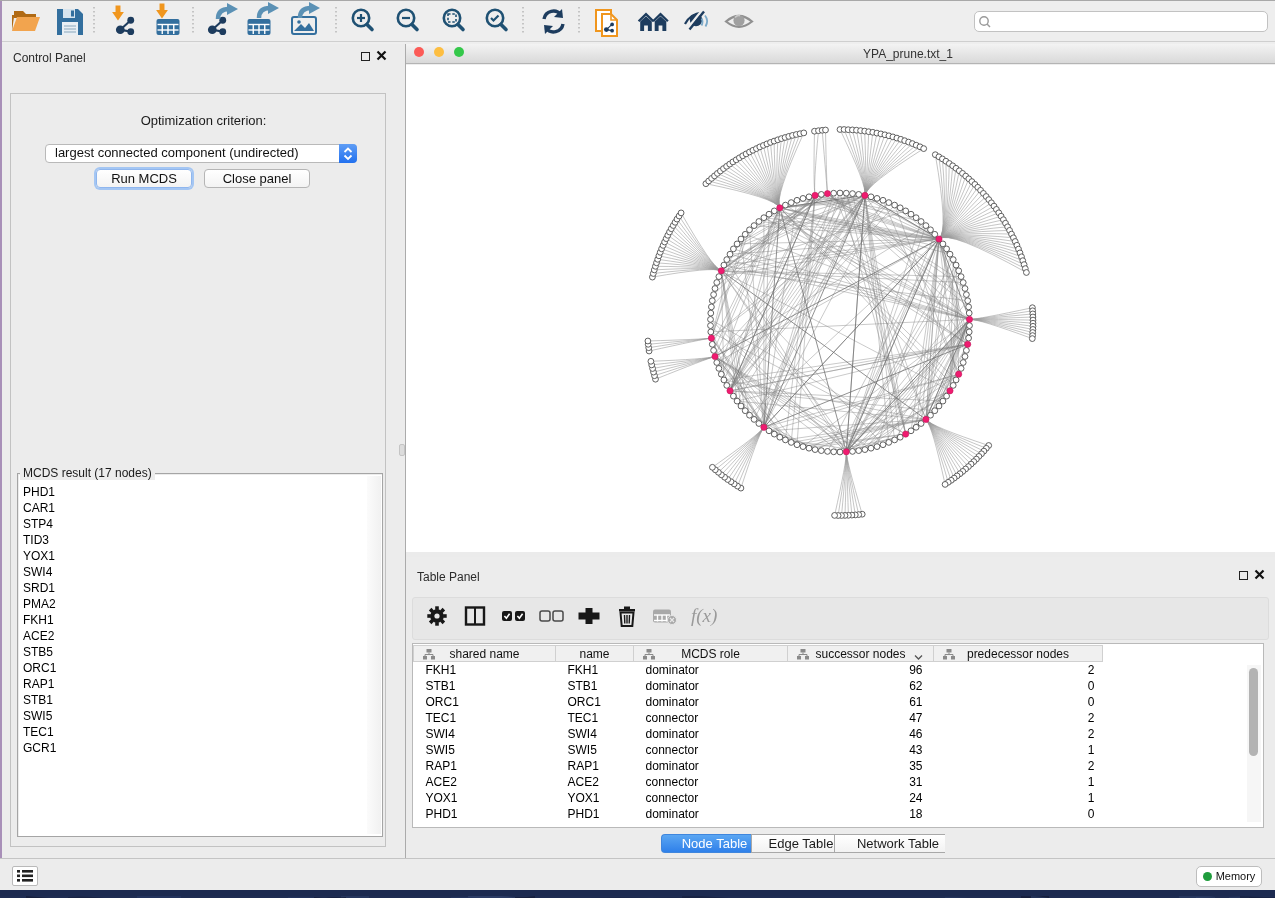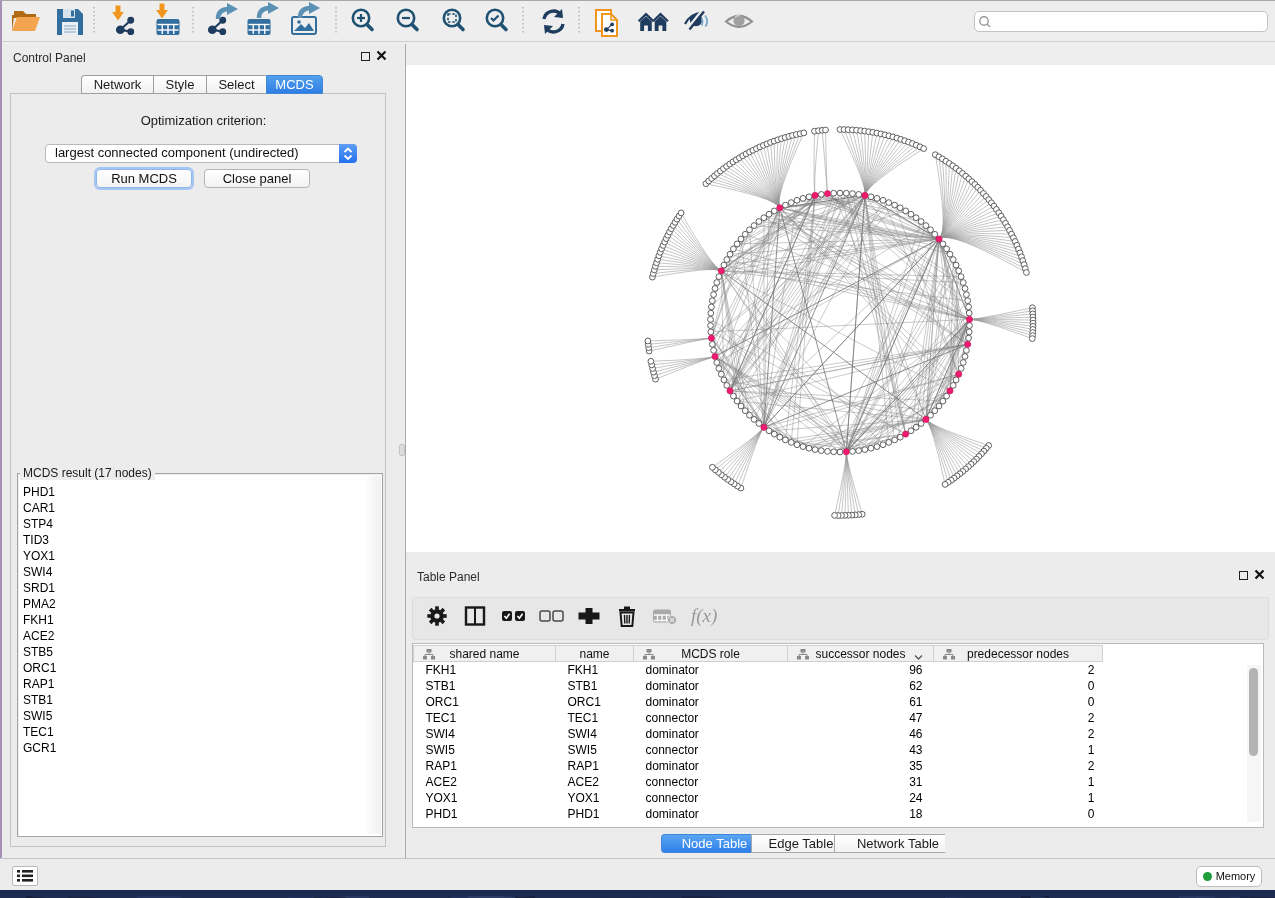--- a/index.html
+++ b/index.html
@@ -224,43 +224,43 @@
       </svg></div>
 </div>
 
 <div class="cpanel">
   <div class="cp-title">Control Panel</div>
   <div class="wbtn-min" style="left:359px;top:8px;"></div>
   <div class="wbtn-x" style="left:374px;top:6px;"><svg width="11" height="11">
         <path d="M1.5 1.5 L9.5 9.5 M9.5 1.5 L1.5 9.5" stroke="#111" stroke-width="2.2"></path>
       </svg></div>
   <div class="cp-box"></div>
-  <div class="tabs">
-    <div class="tab first" style="width:72px;">Network</div>
-    <div class="tab" style="width:53px;">Style</div>
-    <div class="tab" style="width:60px;">Select</div>
-    <div class="tab sel last" style="width:57px;">MCDS</div>
-  </div>
   <div class="opt-label">Optimization criterion:</div>
   <div class="dropdown">largest connected component (undirected)
     <div class="dd-step"><svg width="18" height="19">
           <path d="M5.5 8 L9 4.5 L12.5 8 M5.5 11.5 L9 15 L12.5 11.5" stroke="#fff" stroke-width="1.8" fill="none"></path>
         </svg></div>
   </div>
   <div class="btn" style="left:94px;top:125px;width:96px;box-shadow:0 0 0 2px #a4c6f3; border-color:#8fb6ee;">Run MCDS</div>
   <div class="btn" style="left:202px;top:125px;width:106px;">Close panel</div>
   <div class="fieldset">
     <div class="fs-list">PHD1<br>CAR1<br>STP4<br>TID3<br>YOX1<br>SWI4<br>SRD1<br>PMA2<br>FKH1<br>ACE2<br>STB5<br>ORC1<br>RAP1<br>STB1<br>SWI5<br>TEC1<br>GCR1<div class="fs-scroll"></div></div>
     <div class="fs-legend">MCDS result (17 nodes)</div>
   </div>
 </div>
 <div class="vdivider"></div>
 <div style="position:absolute;left:399px;top:444px;width:6px;height:12px;background:#dcdcdc;border:1px solid #c4c4c4;border-radius:2px;"></div>
 
 <div class="netwin">
+  <div class="net-titlebar">
+    <div class="tl" style="left:8px;background:#fc5b57;"></div>
+    <div class="tl" style="left:28px;background:#fdbe41;"></div>
+    <div class="tl" style="left:48px;background:#34c84a;"></div>
+    <div class="net-title">YPA_prune.txt_1</div>
+  </div>
   <div class="net-canvas">
       <svg width="869" height="487" viewBox="406 65 869 487" style="position:absolute;left:0;top:0;">
         <path d="M939.0 239.0L809.0 196.8M939.0 239.0L815.1 195.4M939.0 239.0L821.3 194.4M939.0 239.0L968.6 338.1M939.0 239.0L749.5 415.2M939.0 239.0L967.7 344.3M939.0 239.0L966.4 350.4M939.0 239.0L965.0 356.5M939.0 239.0L956.1 379.9M939.0 239.0L716.8 362.5M939.0 239.0L840.0 193.0M939.0 239.0L858.7 194.4M939.0 239.0L925.9 419.4M939.0 239.0L864.9 195.4M939.0 239.0L921.1 423.5M939.0 239.0L916.1 427.3M939.0 239.0L911.0 430.8M939.0 239.0L888.8 202.6M939.0 239.0L718.9 276.6M939.0 239.0L877.0 446.6M939.0 239.0L721.3 270.8M939.0 239.0L723.9 265.1M939.0 239.0L730.0 254.2M939.0 239.0L737.1 243.9M939.0 239.0L840.0 452.0M939.0 239.0L827.5 451.4M939.0 239.0L754.1 225.6M939.0 239.0L758.9 221.5M939.0 239.0L763.9 217.7M939.0 239.0L769.0 214.2M939.0 239.0L963.2 282.5M939.0 239.0L774.3 210.9M939.0 239.0L803.0 198.4M939.0 239.0L763.9 427.3M969.5 319.4L961.1 368.4M969.5 319.4L942.9 401.1M969.5 319.4L939.0 406.0M969.5 319.4L934.8 410.7M969.5 319.4L930.5 415.2M969.5 319.4L710.8 331.9M969.5 319.4L916.1 427.3M969.5 319.4L911.0 430.8M969.5 319.4L894.6 439.9M969.5 319.4L883.0 444.7M969.5 319.4L871.0 448.2M969.5 319.4L723.9 265.1M969.5 319.4L864.9 449.6M969.5 319.4L726.8 259.6M969.5 319.4L858.7 450.6M969.5 319.4L730.0 254.2M969.5 319.4L852.5 451.4M969.5 319.4L733.4 248.9M969.5 319.4L745.2 234.3M969.5 319.4L803.0 446.6M969.5 319.4L763.9 217.7M969.5 319.4L769.0 214.2M969.5 319.4L774.3 210.9M969.5 319.4L785.4 205.1M864.9 195.4L758.9 423.5M864.9 195.4L754.1 419.4M864.9 195.4L967.7 344.3M864.9 195.4L737.1 401.1M864.9 195.4L733.4 396.1M864.9 195.4L730.0 390.8M864.9 195.4L726.8 385.4M864.9 195.4L718.9 368.4M864.9 195.4L716.8 362.5M864.9 195.4L715.0 356.5M864.9 195.4L905.7 434.1M864.9 195.4L900.2 437.2M864.9 195.4L894.6 439.9M864.9 195.4L888.8 442.4M864.9 195.4L723.9 265.1M864.9 195.4L726.8 259.6M864.9 195.4L733.4 248.9M864.9 195.4L846.3 451.8M864.9 195.4L749.5 229.8M864.9 195.4L791.2 202.6M779.8 207.8L718.9 368.4M779.8 207.8L950.0 254.2M779.8 207.8L883.0 200.3M779.8 207.8L715.0 356.5M779.8 207.8L713.6 350.4M779.8 207.8L712.3 344.3M779.8 207.8L864.9 195.4M779.8 207.8L730.0 254.2M779.8 207.8L871.0 196.8M779.8 207.8L730.0 390.8M779.8 207.8L877.0 198.4M779.8 207.8L939.0 239.0M779.8 207.8L956.1 379.9M779.8 207.8L942.9 243.9M779.8 207.8L953.2 385.4M779.8 207.8L946.6 248.9M779.8 207.8L950.0 390.8M721.3 270.8L905.7 210.9M721.3 270.8L883.0 444.7M721.3 270.8L749.5 415.2M721.3 270.8L827.5 193.6M721.3 270.8L745.2 410.7M721.3 270.8L821.3 194.4M721.3 270.8L741.0 406.0M721.3 270.8L961.1 276.6M721.3 270.8L737.1 401.1M721.3 270.8L963.2 282.5M721.3 270.8L967.7 300.7M721.3 270.8L852.5 451.4M721.3 270.8L846.3 451.8M721.3 270.8L723.9 379.9M925.9 419.4L950.0 254.2M925.9 419.4L956.1 265.1M925.9 419.4L846.3 193.2M925.9 419.4L803.0 446.6M925.9 419.4L833.7 193.2M925.9 419.4L797.0 444.7M925.9 419.4L737.1 401.1M925.9 419.4L791.2 442.4M925.9 419.4L785.4 439.9M925.9 419.4L939.0 239.0M925.9 419.4L723.9 379.9M925.9 419.4L769.0 430.8M925.9 419.4L946.6 248.9M925.9 419.4L969.5 319.4M763.9 427.3L749.5 229.8M763.9 427.3L821.3 450.6M763.9 427.3L840.0 193.0M763.9 427.3L713.6 350.4M763.9 427.3L846.3 193.2M763.9 427.3L763.9 217.7M763.9 427.3L833.7 193.2M763.9 427.3L712.3 344.3M763.9 427.3L797.0 200.3M763.9 427.3L769.0 214.2M763.9 427.3L710.8 331.9M763.9 427.3L883.0 200.3M763.9 427.3L741.0 239.0M846.3 451.8L969.5 325.6M846.3 451.8L946.6 396.1M846.3 451.8L953.2 259.6M846.3 451.8L956.1 265.1M846.3 451.8L958.7 270.8M846.3 451.8L921.1 221.5M846.3 451.8L925.9 225.6M846.3 451.8L726.8 259.6M846.3 451.8L710.5 325.6M846.3 451.8L710.5 319.4M846.3 451.8L934.8 234.3M846.3 451.8L967.7 300.7M846.3 451.8L939.0 239.0M846.3 451.8L905.7 434.1M846.3 451.8L969.2 313.1M846.3 451.8L969.5 319.4M815.1 195.4L713.6 294.6M815.1 195.4L715.0 288.5M815.1 195.4L911.0 214.2M815.1 195.4L721.3 270.8M815.1 195.4L797.0 444.7M815.1 195.4L921.1 221.5M815.1 195.4L791.2 442.4M815.1 195.4L785.4 439.9M815.1 195.4L730.0 390.8M815.1 195.4L723.9 379.9M815.1 195.4L711.4 306.9M815.1 195.4L721.3 374.2M827.5 193.6L718.9 276.6M827.5 193.6L721.3 270.8M827.5 193.6L963.2 282.5M827.5 193.6L965.0 288.5M827.5 193.6L733.4 248.9M827.5 193.6L967.7 300.7M827.5 193.6L737.1 243.9M827.5 193.6L968.6 306.9M827.5 193.6L969.5 319.4M711.4 338.1L749.5 229.8M711.4 338.1L797.0 444.7M711.4 338.1L785.4 439.9M711.4 338.1L733.4 248.9M711.4 338.1L877.0 198.4M711.4 338.1L888.8 202.6M711.4 338.1L745.2 234.3M715.0 356.5L871.0 448.2M715.0 356.5L864.9 449.6M715.0 356.5L791.2 442.4M715.0 356.5L925.9 225.6M715.0 356.5L858.7 450.6M715.0 356.5L785.4 439.9M715.0 356.5L852.5 451.4M715.0 356.5L840.0 452.0M715.0 356.5L769.0 430.8M967.7 344.3L763.9 217.7M967.7 344.3L934.8 410.7M967.7 344.3L737.1 401.1M967.7 344.3L774.3 210.9M967.7 344.3L779.8 207.8M967.7 344.3L921.1 423.5M967.7 344.3L730.0 390.8M967.7 344.3L726.8 385.4M967.7 344.3L723.9 379.9M958.7 374.2L956.1 265.1M958.7 374.2L809.0 448.2M958.7 374.2L846.3 451.8M958.7 374.2L883.0 200.3M958.7 374.2L769.0 430.8M958.7 374.2L763.9 427.3M958.7 374.2L894.6 205.1M950.0 390.8L953.2 259.6M950.0 390.8L815.1 449.6M950.0 390.8L958.7 270.8M950.0 390.8L721.3 270.8M950.0 390.8L961.1 276.6M950.0 390.8L864.9 449.6M950.0 390.8L858.7 450.6M730.0 390.8L942.9 401.1M730.0 390.8L840.0 193.0M730.0 390.8L846.3 193.2M730.0 390.8L934.8 410.7M730.0 390.8L967.7 344.3M730.0 390.8L852.5 193.6M730.0 390.8L833.7 193.2M730.0 390.8L785.4 205.1M730.0 390.8L888.8 202.6M730.0 390.8L894.6 205.1M905.7 434.1L840.0 193.0M905.7 434.1L809.0 448.2M905.7 434.1L846.3 193.2M905.7 434.1L803.0 446.6M905.7 434.1L852.5 193.6M905.7 434.1L710.8 331.9M905.7 434.1L710.5 319.4M733.4 396.1L769.0 430.8M713.6 294.6L723.9 265.1M733.4 396.1L721.3 374.2M939.0 406.0L905.7 434.1M758.9 423.5L809.0 448.2M741.0 406.0L715.0 356.5M815.1 449.6L749.5 415.2M900.2 437.2L827.5 451.4M718.9 368.4L710.5 319.4M730.0 390.8L779.8 437.2M797.0 444.7L763.9 427.3M925.9 419.4L963.2 362.5M741.0 406.0L785.4 439.9M858.7 450.6L785.4 439.9M921.1 423.5L900.2 437.2M858.7 450.6L833.7 451.8" fill="none" stroke="#848484" stroke-opacity="0.6" stroke-width="0.72"></path>
         <path d="M939.0 239.0L969.5 319.4M939.0 239.0L864.9 195.4M864.9 195.4L779.8 207.8M969.5 319.4L925.9 419.4M939.0 239.0L763.9 427.3M864.9 195.4L846.3 451.8M779.8 207.8L846.3 451.8M969.5 319.4L846.3 451.8M939.0 239.0L846.3 451.8M721.3 270.8L925.9 419.4M779.8 207.8L763.9 427.3M815.1 195.4L730.0 390.8M967.7 344.3L763.9 427.3M939.0 239.0L715.0 356.5M864.9 195.4L763.9 427.3" fill="none" stroke="#6e6e6e" stroke-opacity="0.85" stroke-width="0.9"></path>
         <path d="M779.8 207.8Q774.4 197.5 705.9 183.7M779.8 207.8Q774.5 197.7 708.7 181.0M779.8 207.8Q774.6 198.0 711.6 178.4M779.8 207.8Q774.7 198.2 714.5 175.9M779.8 207.8Q774.9 198.4 717.4 173.4M779.8 207.8Q774.9 198.6 720.4 171.0M779.8 207.8Q775.0 198.7 723.5 168.6M779.8 207.8Q775.1 198.9 726.6 166.3M779.8 207.8Q775.2 199.0 729.7 164.1M779.8 207.8Q775.2 199.1 732.9 161.9M779.8 207.8Q775.3 199.2 736.2 159.8M779.8 207.8Q775.3 199.3 739.4 157.8M779.8 207.8Q775.4 199.3 742.7 155.8M779.8 207.8Q775.4 199.4 746.1 153.9M779.8 207.8Q775.4 199.4 749.5 152.0M779.8 207.8Q775.4 199.4 752.9 150.3M779.8 207.8Q775.4 199.4 756.4 148.6M779.8 207.8Q775.4 199.3 759.8 146.9M779.8 207.8Q775.3 199.3 763.4 145.4M779.8 207.8Q775.3 199.2 766.9 143.9M779.8 207.8Q775.2 199.1 770.5 142.4M779.8 207.8Q775.1 198.9 774.1 141.1M779.8 207.8Q775.1 198.8 777.8 139.8M779.8 207.8Q775.0 198.6 781.4 138.6M779.8 207.8Q774.9 198.5 785.1 137.5M779.8 207.8Q774.8 198.3 788.8 136.4M779.8 207.8Q774.7 198.1 792.5 135.4M779.8 207.8Q774.6 197.9 796.3 134.5M779.8 207.8Q774.5 197.6 800.1 133.7M779.8 207.8Q774.3 197.4 803.8 132.9M815.1 195.4Q813.3 186.0 814.5 131.2M815.1 195.4Q813.3 185.9 818.5 130.7M827.5 193.6Q826.6 184.1 822.2 130.3M827.5 193.6Q826.6 184.1 825.5 130.0M864.9 195.4Q866.9 185.0 840.0 129.5M864.9 195.4Q866.9 185.2 844.1 129.5M864.9 195.4Q866.8 185.4 848.2 129.7M864.9 195.4Q866.8 185.6 852.4 129.9M864.9 195.4Q866.8 185.7 856.5 130.2M864.9 195.4Q866.8 185.9 860.6 130.6M864.9 195.4Q866.7 185.9 864.7 131.1M864.9 195.4Q866.7 186.0 868.7 131.7M864.9 195.4Q866.7 186.1 872.8 132.3M864.9 195.4Q866.7 186.1 876.9 133.1M864.9 195.4Q866.7 186.1 880.9 133.9M864.9 195.4Q866.7 186.0 884.9 134.8M864.9 195.4Q866.7 186.0 888.9 135.8M864.9 195.4Q866.8 185.9 892.9 136.9M864.9 195.4Q866.8 185.7 896.9 138.1M864.9 195.4Q866.8 185.6 900.8 139.3M864.9 195.4Q866.8 185.4 904.7 140.7M864.9 195.4Q866.9 185.3 908.6 142.1M864.9 195.4Q866.9 185.1 912.4 143.6M864.9 195.4Q866.9 184.8 916.2 145.2M864.9 195.4Q867.0 184.6 920.0 146.8M864.9 195.4Q867.0 184.3 923.7 148.6M939.0 239.0Q948.7 230.8 935.3 154.7M939.0 239.0Q948.4 231.0 938.9 156.8M939.0 239.0Q948.2 231.2 942.4 158.9M939.0 239.0Q947.9 231.4 945.9 161.2M939.0 239.0Q947.7 231.6 949.3 163.5M939.0 239.0Q947.5 231.8 952.7 165.8M939.0 239.0Q947.3 232.0 956.0 168.3M939.0 239.0Q947.1 232.1 959.3 170.8M939.0 239.0Q947.0 232.3 962.5 173.4M939.0 239.0Q946.8 232.4 965.7 176.1M939.0 239.0Q946.7 232.5 968.8 178.8M939.0 239.0Q946.6 232.6 971.9 181.6M939.0 239.0Q946.5 232.7 974.9 184.4M939.0 239.0Q946.4 232.7 977.8 187.3M939.0 239.0Q946.3 232.8 980.6 190.3M939.0 239.0Q946.3 232.8 983.4 193.4M939.0 239.0Q946.3 232.8 986.2 196.5M939.0 239.0Q946.3 232.8 988.8 199.6M939.0 239.0Q946.3 232.8 991.4 202.8M939.0 239.0Q946.3 232.8 994.0 206.1M939.0 239.0Q946.4 232.7 996.4 209.4M939.0 239.0Q946.5 232.7 998.8 212.8M939.0 239.0Q946.6 232.6 1001.1 216.2M939.0 239.0Q946.7 232.5 1003.4 219.7M939.0 239.0Q946.8 232.4 1005.5 223.2M939.0 239.0Q947.0 232.3 1007.6 226.8M939.0 239.0Q947.1 232.1 1009.6 230.4M939.0 239.0Q947.3 232.0 1011.5 234.1M939.0 239.0Q947.5 231.8 1013.4 237.8M939.0 239.0Q947.7 231.6 1015.2 241.5M939.0 239.0Q947.9 231.4 1016.9 245.3M939.0 239.0Q948.2 231.2 1018.5 249.1M939.0 239.0Q948.4 231.0 1020.0 252.9M939.0 239.0Q948.7 230.8 1021.5 256.8M939.0 239.0Q948.9 230.6 1022.8 260.7M939.0 239.0Q949.2 230.4 1024.1 264.6M939.0 239.0Q949.4 230.2 1025.3 268.6M939.0 239.0Q949.7 229.9 1026.4 272.5M969.5 319.4Q979.1 319.1 1032.4 307.7M969.5 319.4Q979.0 319.1 1032.6 310.8M969.5 319.4Q979.0 319.1 1032.8 313.9M969.5 319.4Q979.0 319.1 1032.9 317.0M969.5 319.4Q979.0 319.1 1033.0 320.1M969.5 319.4Q979.0 319.1 1033.0 323.2M969.5 319.4Q979.0 319.1 1033.0 326.3M969.5 319.4Q979.1 319.1 1032.9 329.4M969.5 319.4Q979.2 319.1 1032.7 332.5M969.5 319.4Q979.2 319.1 1032.6 335.6M969.5 319.4Q979.3 319.1 1032.3 338.6M925.9 419.4Q932.6 427.1 988.7 445.5M925.9 419.4Q932.5 427.0 986.3 448.3M925.9 419.4Q932.5 426.9 983.9 451.1M925.9 419.4Q932.4 426.8 981.5 453.8M925.9 419.4Q932.3 426.7 978.9 456.4M925.9 419.4Q932.3 426.6 976.4 459.1M925.9 419.4Q932.2 426.6 973.8 461.6M925.9 419.4Q932.2 426.6 971.1 464.1M925.9 419.4Q932.2 426.6 968.4 466.6M925.9 419.4Q932.2 426.6 965.6 469.0M925.9 419.4Q932.2 426.6 962.8 471.4M925.9 419.4Q932.2 426.6 960.0 473.7M925.9 419.4Q932.3 426.7 957.1 475.9M925.9 419.4Q932.4 426.7 954.2 478.1M925.9 419.4Q932.4 426.8 951.2 480.3M925.9 419.4Q932.5 426.9 948.2 482.3M925.9 419.4Q932.6 427.0 945.1 484.4M846.3 451.8Q846.7 461.5 862.2 514.2M846.3 451.8Q846.7 461.4 858.7 514.6M846.3 451.8Q846.7 461.4 855.3 514.9M846.3 451.8Q846.7 461.4 851.9 515.1M846.3 451.8Q846.7 461.4 848.4 515.3M846.3 451.8Q846.7 461.4 845.0 515.4M846.3 451.8Q846.7 461.4 841.5 515.5M846.3 451.8Q846.7 461.5 838.1 515.5M846.3 451.8Q846.7 461.5 834.6 515.4M763.9 427.3Q758.1 435.2 740.9 488.1M763.9 427.3Q758.2 435.1 737.5 486.1M763.9 427.3Q758.2 435.0 734.2 483.9M763.9 427.3Q758.3 435.0 731.0 481.7M763.9 427.3Q758.3 435.0 727.7 479.5M763.9 427.3Q758.3 435.0 724.6 477.2M763.9 427.3Q758.3 435.0 721.4 474.8M763.9 427.3Q758.2 435.0 718.4 472.3M763.9 427.3Q758.2 435.1 715.3 469.8M763.9 427.3Q758.1 435.2 712.4 467.3M715.0 356.5Q705.8 359.0 655.5 379.2M715.0 356.5Q705.9 359.0 654.5 375.7M715.0 356.5Q705.9 359.0 653.5 372.1M715.0 356.5Q705.8 359.0 652.6 368.5M715.0 356.5Q705.8 359.0 651.7 364.9M715.0 356.5Q705.7 359.1 650.9 361.3M711.4 338.1Q702.0 339.3 649.1 351.0M711.4 338.1Q702.0 339.3 648.7 347.7M711.4 338.1Q702.0 339.3 648.2 344.3M711.4 338.1Q702.0 339.3 647.9 341.0M721.3 270.8Q711.8 266.6 652.4 277.1M721.3 270.8Q711.9 266.7 653.3 273.5M721.3 270.8Q712.1 266.8 654.3 269.9M721.3 270.8Q712.2 266.8 655.4 266.3M721.3 270.8Q712.3 266.9 656.5 262.8M721.3 270.8Q712.4 266.9 657.7 259.3M721.3 270.8Q712.5 266.9 658.9 255.8M721.3 270.8Q712.5 267.0 660.2 252.3M721.3 270.8Q712.5 267.0 661.6 248.8M721.3 270.8Q712.5 267.0 663.1 245.4M721.3 270.8Q712.5 267.0 664.6 242.0M721.3 270.8Q712.5 267.0 666.2 238.6M721.3 270.8Q712.5 266.9 667.8 235.3M721.3 270.8Q712.4 266.9 669.5 232.0M721.3 270.8Q712.3 266.9 671.3 228.7M721.3 270.8Q712.2 266.8 673.2 225.5M721.3 270.8Q712.1 266.8 675.1 222.3M721.3 270.8Q711.9 266.7 677.0 219.1M721.3 270.8Q711.8 266.6 679.1 216.0M721.3 270.8Q711.6 266.6 681.1 212.9" fill="none" stroke="#989898" stroke-opacity="0.78" stroke-width="0.72"></path>
         <g fill="#ffffff" stroke="#4f4f4f" stroke-width="0.9">
           <circle cx="840.0" cy="193.0" r="2.9"></circle>
           <circle cx="846.3" cy="193.2" r="2.9"></circle>
           <circle cx="852.5" cy="193.6" r="2.9"></circle>
           <circle cx="858.7" cy="194.4" r="2.9"></circle>

